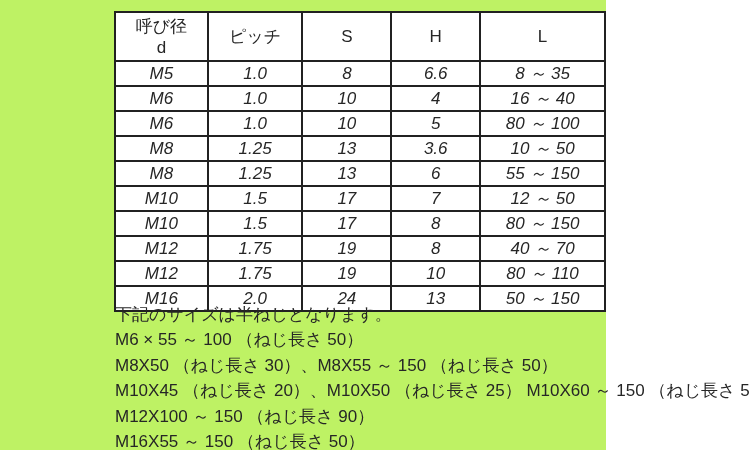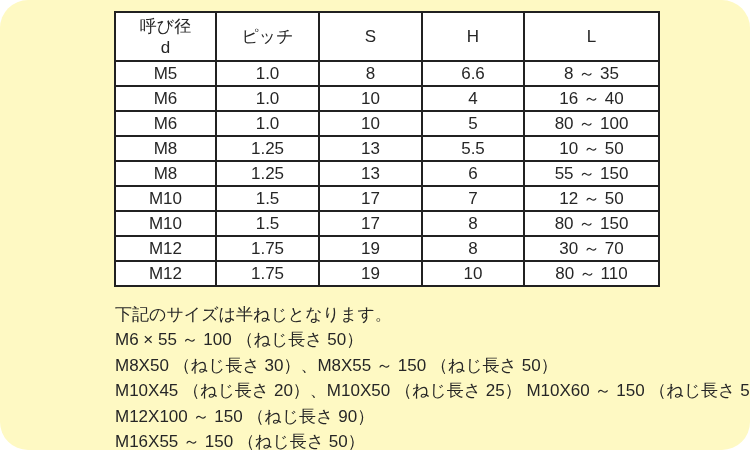--- a/index.html
+++ b/index.html
@@ -11,23 +11,22 @@
     position: relative;
     width: 750px;
     height: 450px;
     overflow: hidden;
     font-family: "Liberation Sans", "DejaVu Sans", sans-serif;
     color: #262626;
   }
   .sheet {
     position: absolute;
     left: 0; top: 0;
-    width: 750px; height: 450px;
-    background: #fef9c3;
-    border-radius: 28px;
+    width: 606px; height: 450px;
+    background: #bef264;
   }
   table.spec {
     position: absolute;
     left: 114px;
     top: 11px;
     border-collapse: collapse;
     table-layout: fixed;
     font-size: 17px;
   }
   .spec col.c1 { width: 101px; }
@@ -39,21 +38,21 @@
     border: 2px solid #212121;
     text-align: center;
     vertical-align: middle;
     padding: 0;
     font-weight: 400;
     background: #ffffff;
     white-space: nowrap;
     overflow: hidden;
   }
   .spec thead tr { height: 49px; }
-  .spec tbody tr { height: 24.4px; }
+  .spec tbody tr { height: 24.4px; font-style: italic; }
   .spec th .hline { line-height: 21px; }
   .notes {
     position: absolute;
     left: 115px;
     top: 302px;
     font-size: 17px;
     color: #262626;
   }
   .notes .note {
     height: 25.4px;
@@ -105,21 +104,21 @@
         <td>M6</td>
         <td>1.0</td>
         <td>10</td>
         <td>5</td>
         <td>80 ～ 100</td>
       </tr>
       <tr>
         <td>M8</td>
         <td>1.25</td>
         <td>13</td>
-        <td>5.5</td>
+        <td>3.6</td>
         <td>10 ～ 50</td>
       </tr>
       <tr>
         <td>M8</td>
         <td>1.25</td>
         <td>13</td>
         <td>6</td>
         <td>55 ～ 150</td>
       </tr>
       <tr>
@@ -134,28 +133,35 @@
         <td>1.5</td>
         <td>17</td>
         <td>8</td>
         <td>80 ～ 150</td>
       </tr>
       <tr>
         <td>M12</td>
         <td>1.75</td>
         <td>19</td>
         <td>8</td>
-        <td>30 ～ 70</td>
+        <td>40 ～ 70</td>
       </tr>
       <tr>
         <td>M12</td>
         <td>1.75</td>
         <td>19</td>
         <td>10</td>
         <td>80 ～ 110</td>
+      </tr>
+      <tr>
+        <td>M16</td>
+        <td>2.0</td>
+        <td>24</td>
+        <td>13</td>
+        <td>50 ～ 150</td>
       </tr>
     </tbody>
   </table>
 
   <div class="notes">
     <div class="note">下記のサイズは半ねじとなります。</div>
     <div class="note">M6 × 55 ～ 100 （ねじ長さ 50）</div>
     <div class="note">M8X50 （ねじ長さ 30）、M8X55 ～ 150 （ねじ長さ 50）</div>
     <div class="note">M10X45 （ねじ長さ 20）、M10X50 （ねじ長さ 25） M10X60 ～ 150 （ねじ長さ 50）</div>
     <div class="note">M12X100 ～ 150 （ねじ長さ 90）</div>

